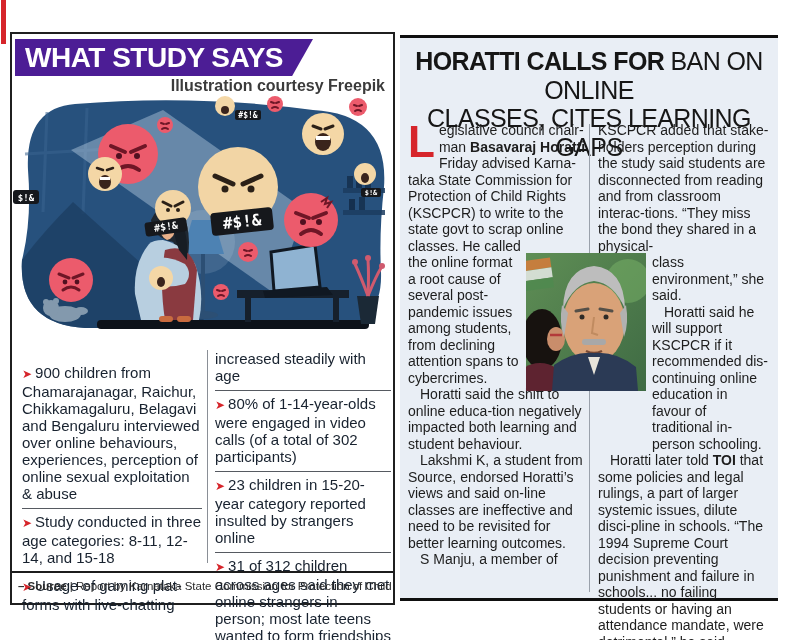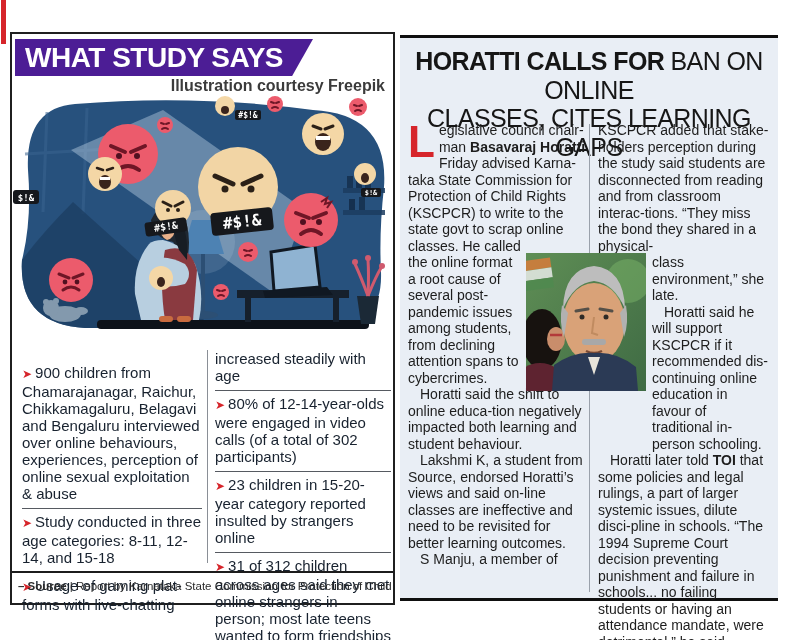--- a/index.html
+++ b/index.html
@@ -225,21 +225,21 @@
 
     <div class="bullets">
       <div class="bcol1">
         <div class="bullet"><span class="arrow">➤</span><span>900 children from Chamarajanagar, Raichur, Chikkamagaluru, Belagavi and Bengaluru interviewed over online behaviours, experiences, perception of online sexual exploitation &amp; abuse</span></div>
         <div class="bullet"><span class="arrow">➤</span><span>Study conducted in three age categories: 8-11, 12-14, and 15-18</span></div>
         <div class="bullet last"><span class="arrow">➤</span><span>Usage of gaming plat-forms with live-chatting</span></div>
       </div>
       <div class="bdivider"></div>
       <div class="bcol2">
         <div class="bullet"><span>increased steadily with age</span></div>
-        <div class="bullet"><span class="arrow">➤</span><span>80% of 12-14-year-olds were engaged in video calls (of a total of 302 participants)</span></div>
+        <div class="bullet"><span class="arrow">➤</span><span>80% of 1-14-year-olds were engaged in video calls (of a total of 302 participants)</span></div>
         <div class="bullet"><span class="arrow">➤</span><span>23 children in 15-20-year category reported insulted by strangers online</span></div>
         <div class="bullet last"><span class="arrow">➤</span><span>31 of 312 children across ages said they met online strangers in person; most late teens wanted to form friendships</span></div>
       </div>
     </div>
 
     <div class="source-row">
       <span class="b">– Source</span><span> | Report by Karnataka State Commission for Protection of Child Rights, ChildFund India</span>
     </div>
   </div>
 
@@ -256,21 +256,21 @@
         <p class="para">cybercrimes.</p>
         <p class="para ind">Horatti said the shift to online educa-tion negatively impacted both learning and student behaviour.</p>
         <p class="para ind">Lakshmi K, a student from Source, endorsed Horatti’s views and said on-line classes are ineffective and need to be revisited for better learning outcomes.</p>
         <p class="para ind">S Manju, a member of</p>
       </div>
 
       <div class="adivider"></div>
 
       <div class="acol2">
         <p class="para">KSCPCR added that stake-holders perception during the study said students are disconnected from reading and from classroom interac-tions. “They miss the bond they shared in a physical-</p>
-        <p class="para narrow2">class environment,” she late.</p>
+        <p class="para narrow2">class environment,” she said.</p>
         <p class="para narrow2 ind">Horatti said he will support KSCPCR if it recommended dis-continuing online education in favour of traditional in-person schooling.</p>
         <p class="para ind"><span>Horatti later told </span><span class="b">TOI</span><span> that some policies and legal rulings, a part of larger systemic issues, dilute disci-pline in schools. “The 1994 Supreme Court decision preventing punishment and failure in schools... no failing students or having an attendance mandate, were detrimental,” he said.</span></p>
       </div>
 
       <svg class="photo" viewBox="0 0 120 138">
         <defs>
           <linearGradient id="pg" x1="0" y1="0" x2="1" y2="1">
             <stop offset="0" stop-color="#5f8e55"></stop>
               <stop offset="1" stop-color="#3f6b44"></stop>
           </linearGradient>

